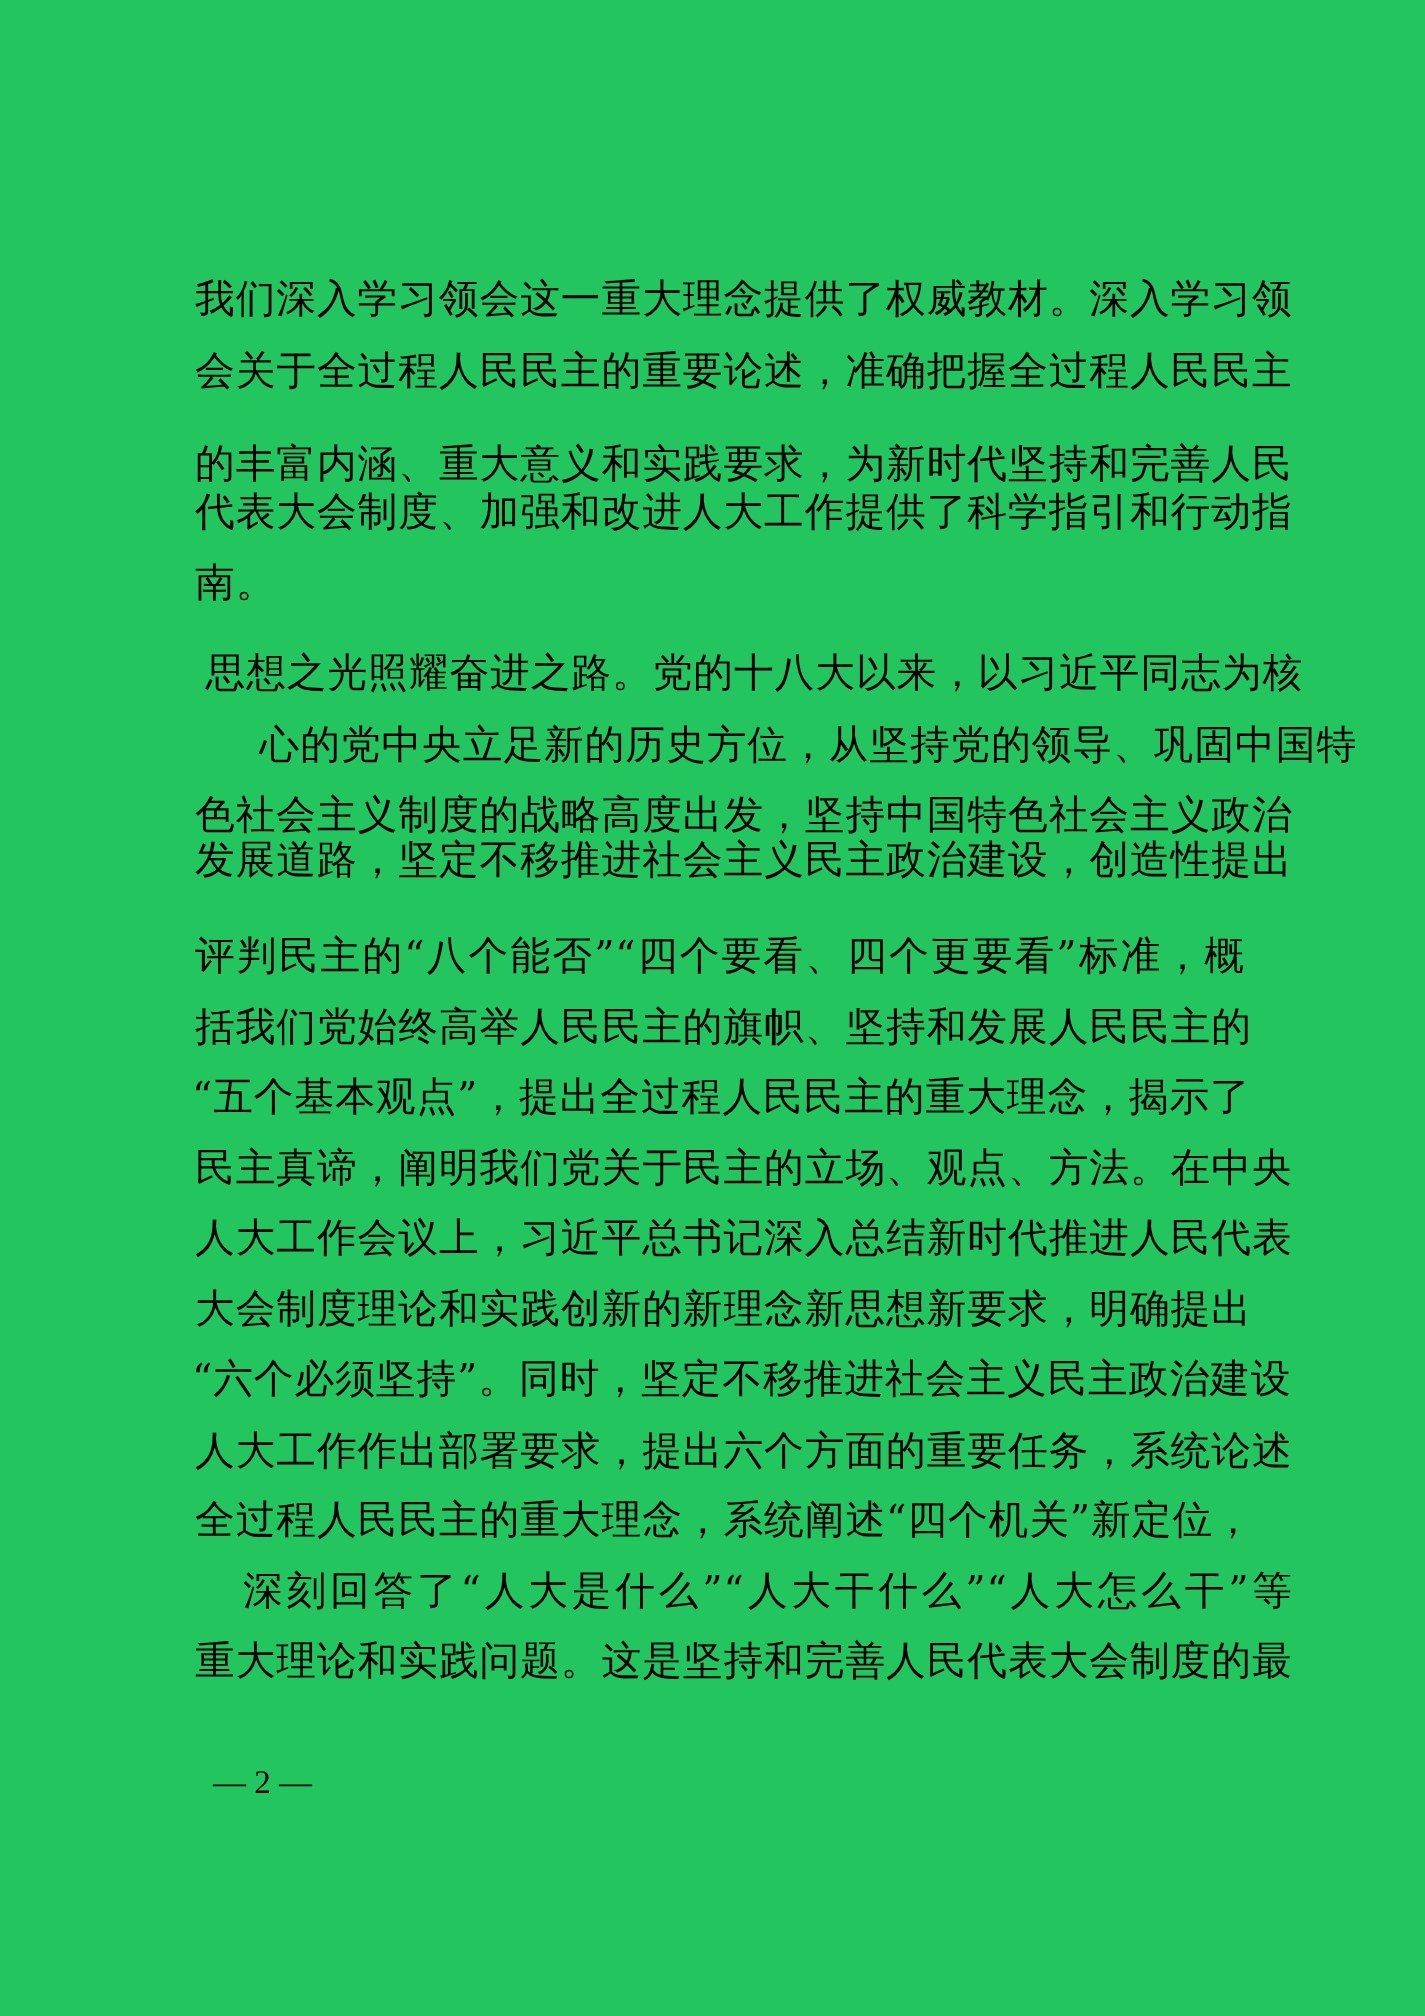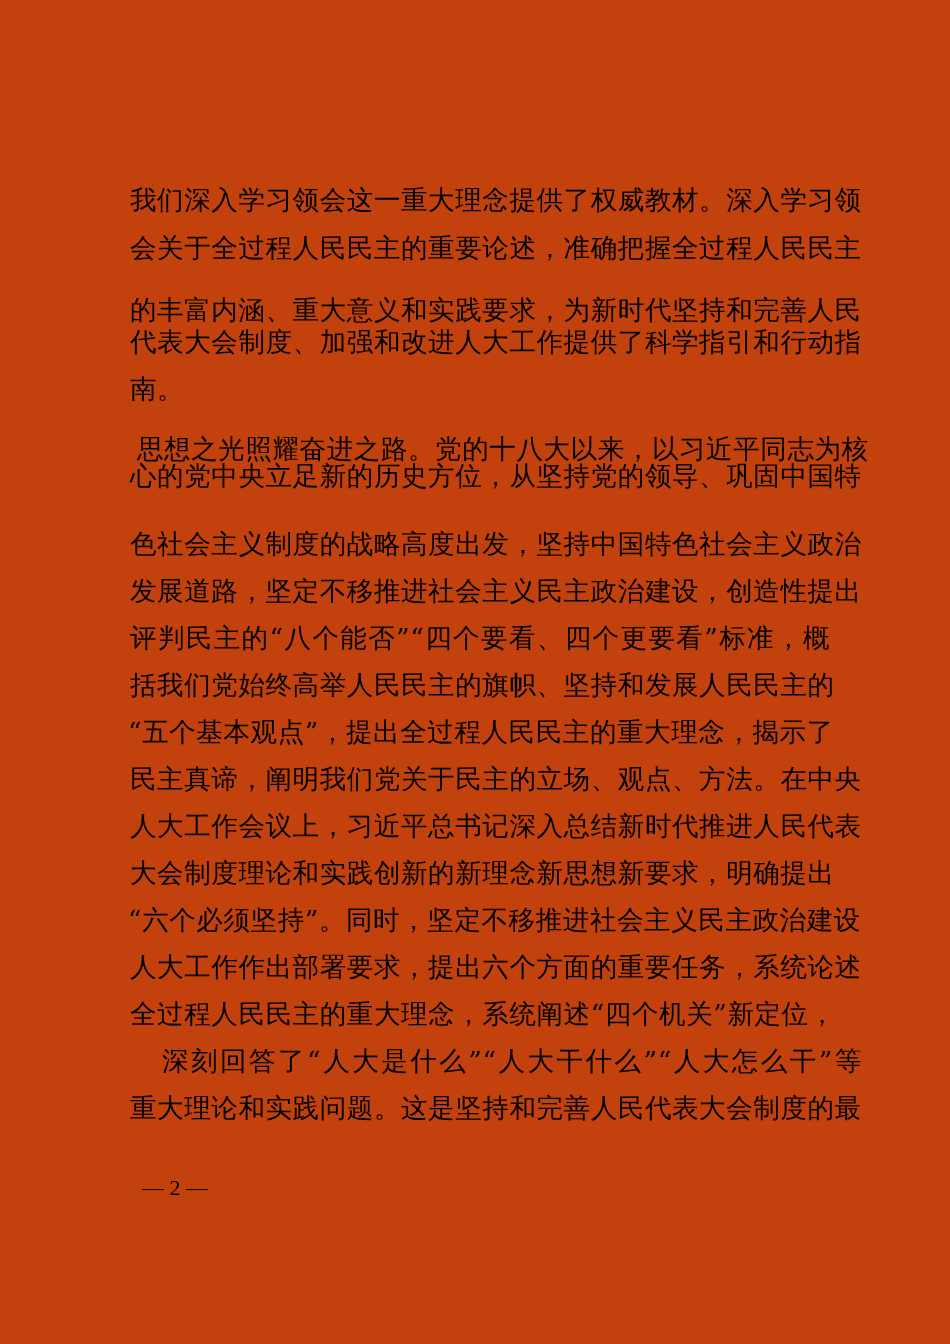--- a/index.html
+++ b/index.html
@@ -14,21 +14,21 @@
       overflow: hidden;
       color: #000000;
       font-family: "DejaVu Serif", "Liberation Serif", serif;
     }
     .page {
       position: absolute;
       left: 0;
       top: 0;
       width: 950px;
       height: 1344px;
-      background: #c2410c;
+      background: #22c55e;
     }
     .line {
       position: absolute;
       left: 130px;
       width: 700px;
       height: 40px;
       font-size: 26.5px;
       line-height: 40px;
       white-space: nowrap;
       letter-spacing: 0.6px;
@@ -64,23 +64,23 @@
   <div class="paragraph">
     <div class="line" style="top:180px;">我们深入学习领会这一重大理念提供了权威教材。深入学习领</div>
     <div class="line" style="top:228px;">会关于全过程人民民主的重要论述，准确把握全过程人民民主</div>
     <div class="line" style="top:290px;">的丰富内涵、重大意义和实践要求，为新时代坚持和完善人民</div>
     <div class="line" style="top:322px;">代表大会制度、加强和改进人大工作提供了科学指引和行动指</div>
     <div class="line last" style="top:369px;">南。</div>
   </div>
 
   <div class="paragraph">
     <div class="line indent" style="top:429px;">思想之光照耀奋进之路。党的十八大以来，以习近平同志为核</div>
-    <div class="line" style="top:456px;">心的党中央立足新的历史方位，从坚持党的领导、巩固中国特</div>
+    <div class="line" style="top:477px;margin-left:43px;">心的党中央立足新的历史方位，从坚持党的领导、巩固中国特</div>
     <div class="line" style="top:524px;">色社会主义制度的战略高度出发，坚持中国特色社会主义政治</div>
-    <div class="line" style="top:571px;">发展道路，坚定不移推进社会主义民主政治建设，创造性提出</div>
+    <div class="line" style="top:554px;">发展道路，坚定不移推进社会主义民主政治建设，创造性提出</div>
     <div class="line" style="top:618px;">评判民主的“八个能否”“四个要看、四个更要看”标准，概</div>
     <div class="line" style="top:665px;">括我们党始终高举人民民主的旗帜、坚持和发展人民民主的</div>
     <div class="line quote-start" style="top:712px;">“五个基本观点”，提出全过程人民民主的重大理念，揭示了</div>
     <div class="line" style="top:759px;">民主真谛，阐明我们党关于民主的立场、观点、方法。在中央</div>
     <div class="line" style="top:806px;">人大工作会议上，习近平总书记深入总结新时代推进人民代表</div>
     <div class="line" style="top:853px;">大会制度理论和实践创新的新理念新思想新要求，明确提出</div>
     <div class="line quote-start" style="top:900px;">“六个必须坚持”。同时，坚定不移推进社会主义民主政治建设</div>
     <div class="line" style="top:947px;font-family:Liberation Serif, serif;">人大工作作出部署要求，提出六个方面的重要任务，系统论述</div>
     <div class="line" style="top:994px;">全过程人民民主的重大理念，系统阐述“四个机关”新定位，</div>
     <div class="line" style="top:1041px;margin-left:32px;">深刻回答了“人大是什么”“人大干什么”“人大怎么干”等</div>

